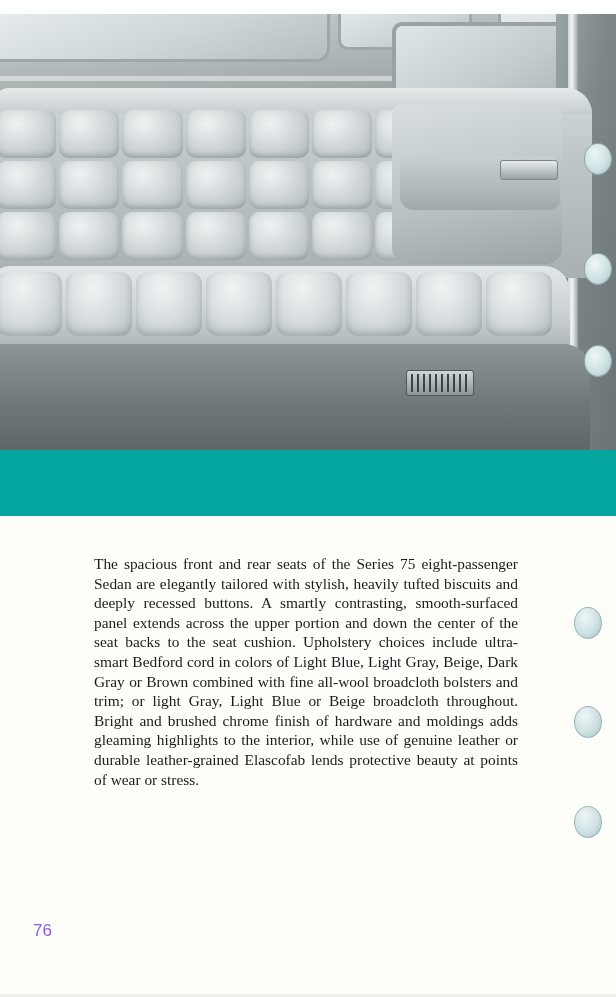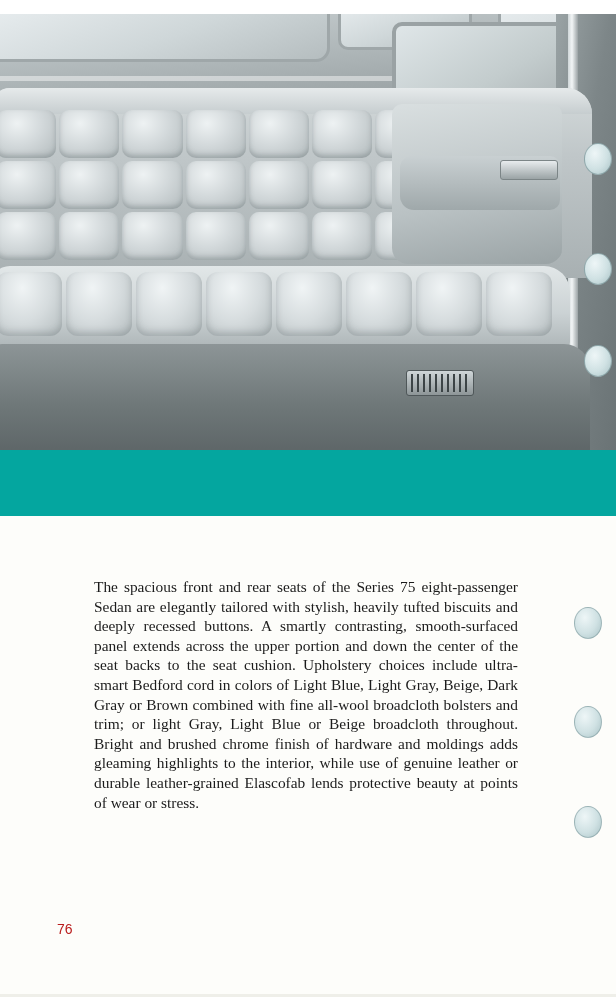--- a/index.html
+++ b/index.html
@@ -201,37 +201,37 @@
     border-radius: 50%;
     background: radial-gradient(ellipse at 38% 32%, #eef6f7 0%, #cfe1e3 55%, #a9c2c5 100%);
     border: 1px solid rgba(120,150,153,0.55);
   }
   .hole-photo { border-color: rgba(90,120,123,0.5); }
 
   
   .text-col {
     position: absolute;
     left: 94px;
-    top: 577px;
+    top: 554px;
     width: 424px;
     font-size: 15.4px;
     line-height: 19.6px;
     color: #1b1b1b;
     text-align: justify;
     text-justify: inter-word;
     hyphens: none;
   }
   .text-col p { margin: 0; }
 
   .page-number {
     position: absolute;
-    left: 57px;
+    left: 33px;
     top: 921px;
-    font-size: 14px;
-    color: #b91c1c;
+    font-size: 17px;
+    color: #8b5cf6;
     font-family: "Liberation Sans", sans-serif;
   }
 
   .bottom-edge {
     position: absolute;
     left: 0; bottom: 0; width: 616px; height: 3px;
     background: #efefe9;
   }
 </style>
 </head>

